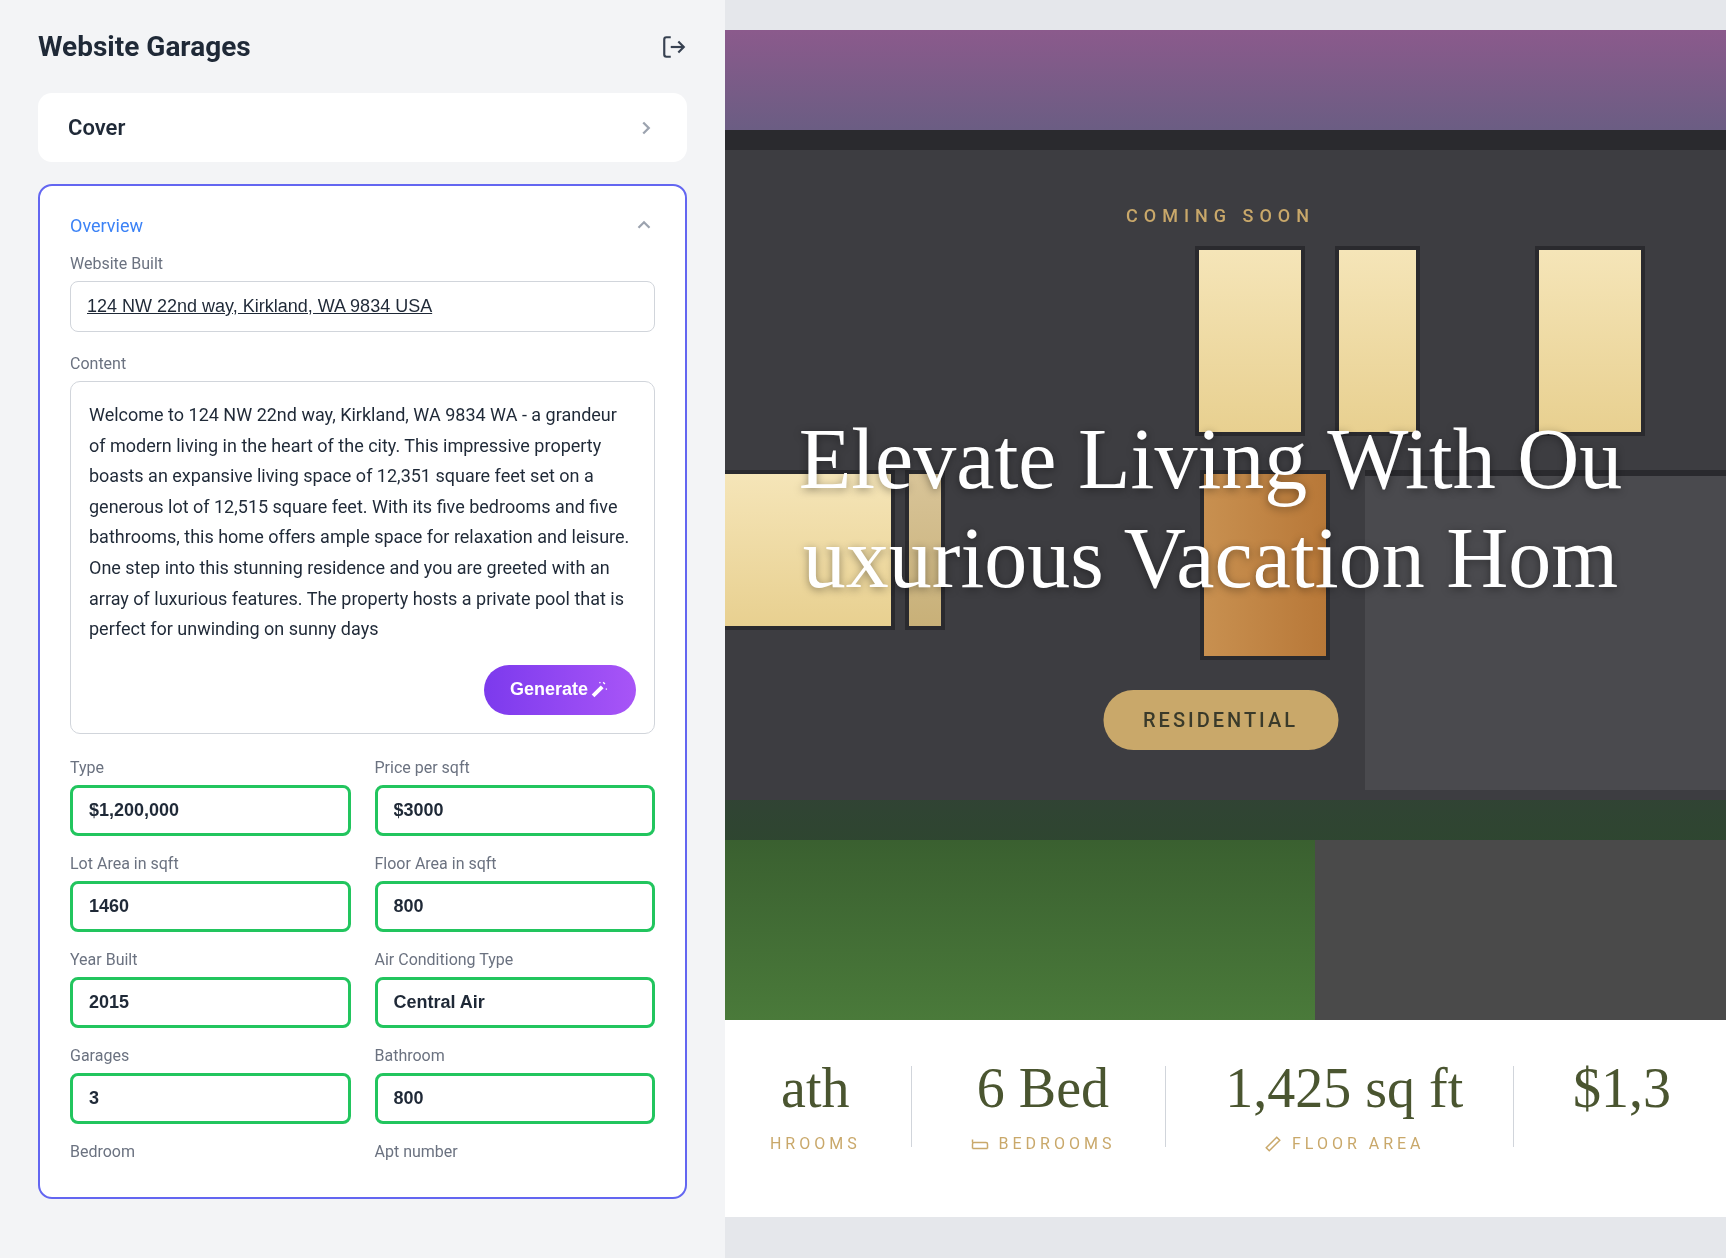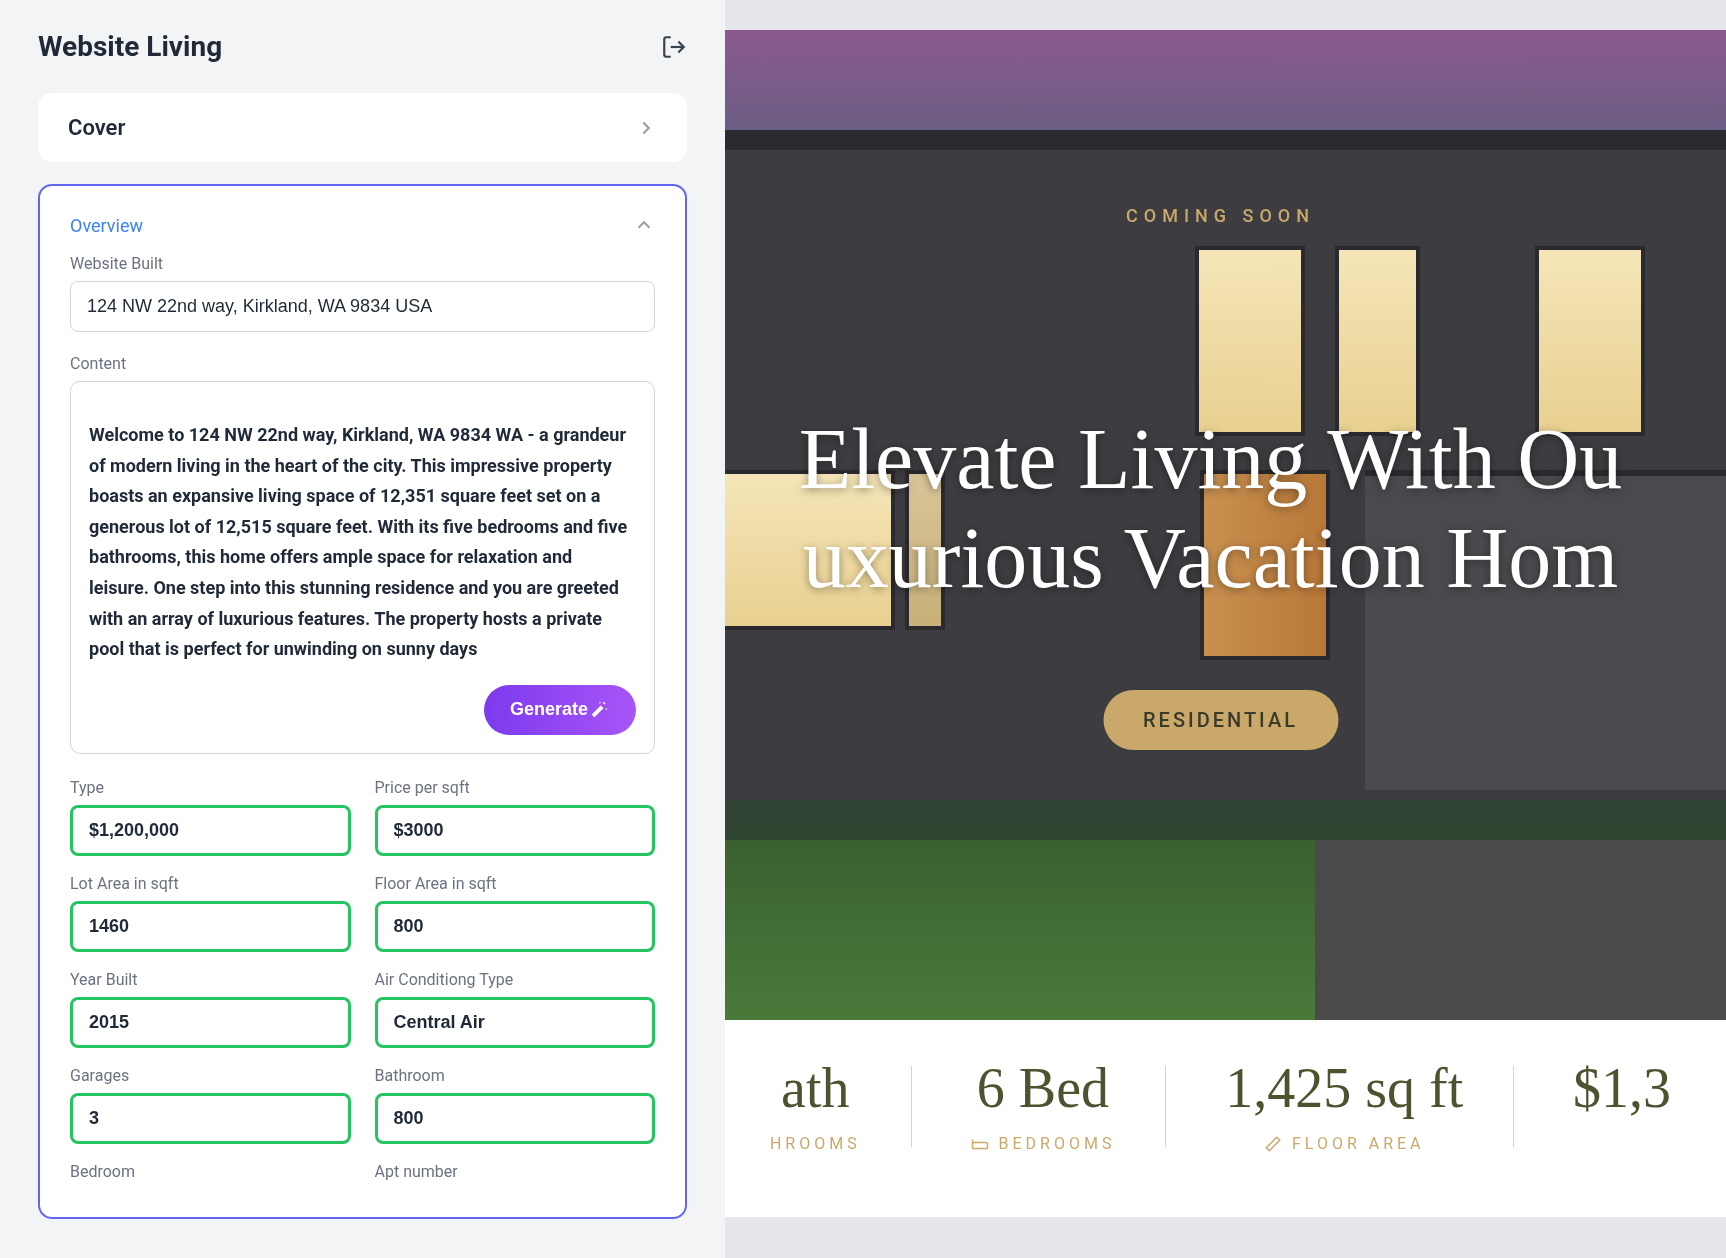--- a/index.html
+++ b/index.html
@@ -92,36 +92,36 @@
 
 .text-input {
   width: 100%;
   border: 1px solid #d1d5db;
   border-radius: 8px;
   padding: 14px 16px;
   font-size: 18px;
   font-weight: 500;
   color: #1f2937;
   margin-bottom: 22px;
+  text-decoration: underline;
 }
 
 .content-area {
   border: 1px solid #d1d5db;
   border-radius: 10px;
   padding: 18px;
   margin-bottom: 24px;
 }
 
 .content-text {
   font-size: 18px;
   line-height: 1.7;
-  font-weight: 700;
+  font-weight: 400;
   color: #1f2937;
   margin-bottom: 20px;
-  margin-top: 20px;
 }
 
 .generate-row {
   display: flex;
   justify-content: flex-end;
 }
 
 .generate-btn {
   background: linear-gradient(90deg, #7c3aed, #a855f7);
   color: #fff;
@@ -324,21 +324,21 @@
   height: 18px;
   color: #c9a86a;
 }
 </style>
 </head>
 <body>
 
 <div class="editor-panel">
 
   <div class="editor-header">
-    <div class="editor-title">Website Living</div>
+    <div class="editor-title">Website Garages</div>
     <svg class="exit-icon" viewBox="0 0 24 24" fill="none" stroke="currentColor" stroke-width="2">
       <path d="M9 21H5a2 2 0 0 1-2-2V5a2 2 0 0 1 2-2h4"></path>
       <polyline points="16 17 21 12 16 7"></polyline>
       <line x1="21" y1="12" x2="9" y2="12"></line>
     </svg>
   </div>
 
   <div class="section-card">
     <div class="section-card-title">Cover</div>
     <svg class="chevron" width="22" height="22" viewBox="0 0 24 24" fill="none" stroke="currentColor" stroke-width="2.5">

